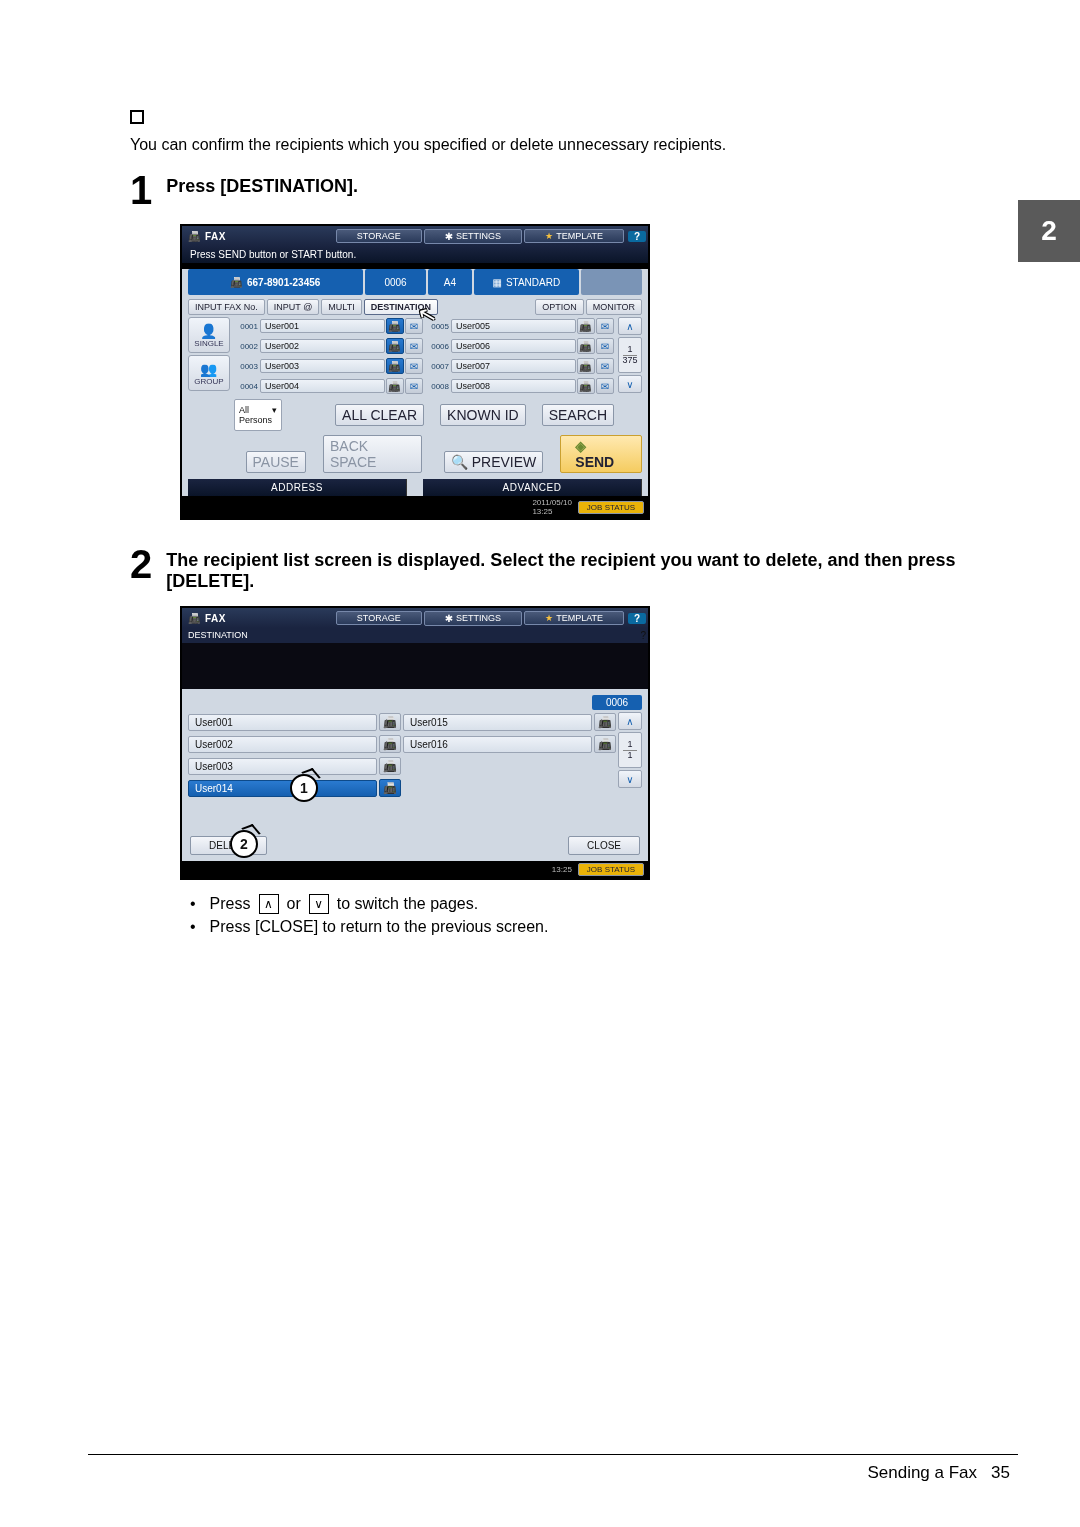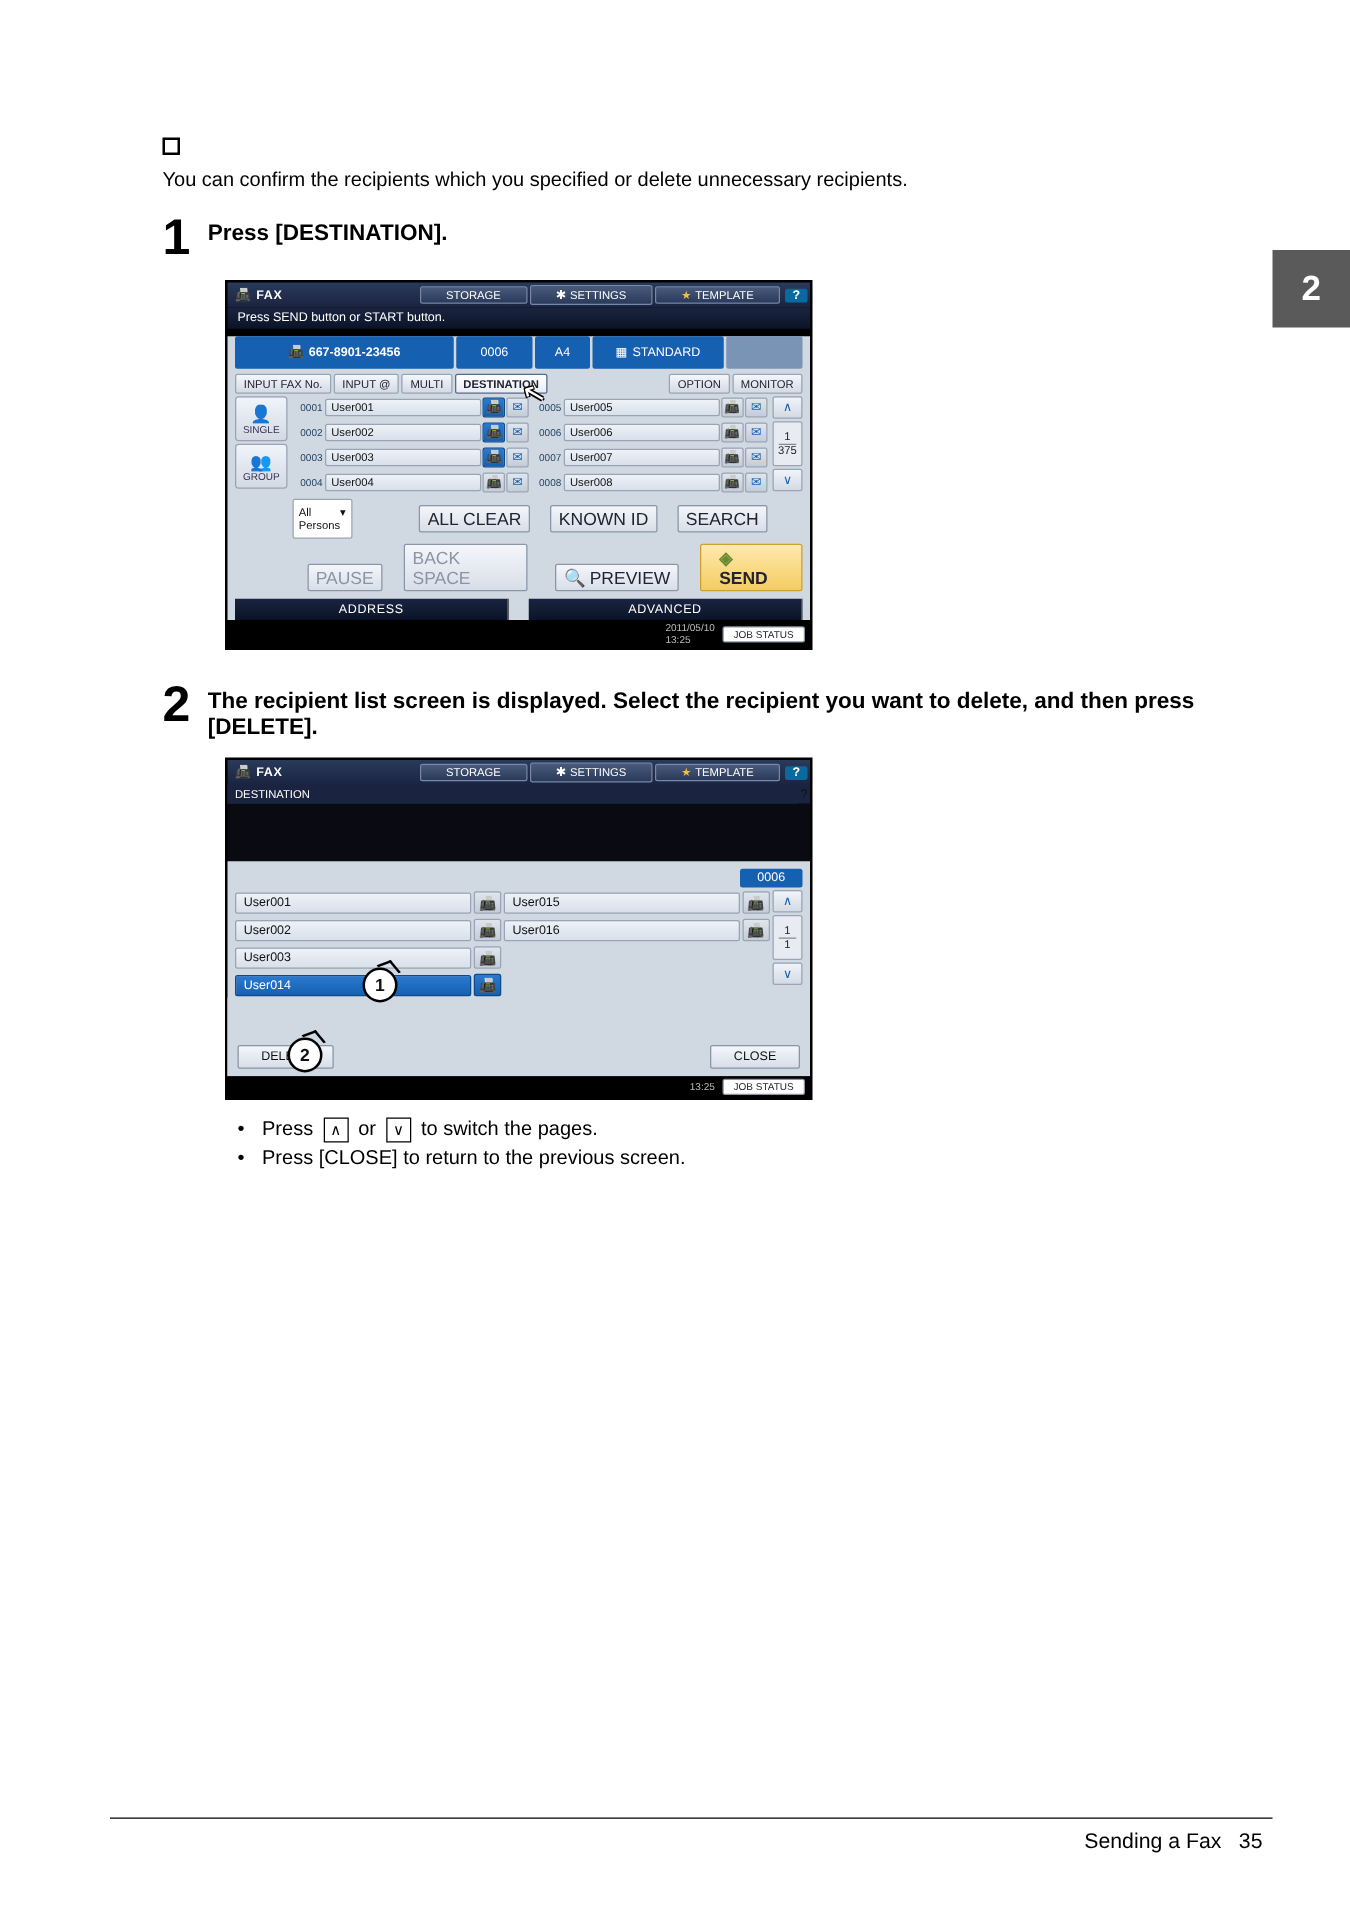--- a/index.html
+++ b/index.html
@@ -53,21 +53,21 @@
   .filterrow .fsel { flex:1.2; background:#fff; border:1px solid #9aa4b4; border-radius:2px; padding:5px 4px; font-size:9px; display:flex; justify-content:space-between; }
   .filterrow .spacer { flex:1.3; }
   .btn { background:linear-gradient(#f4f6fa,#d8dee8); border:1px solid #8a96a8; border-radius:2px; padding:2px 6px; font-size:14px; color:#223;margin-left:12px; }
   .actionrow { display:flex; gap:5px; padding:0 6px 6px 6px; align-items:flex-end; }
   .btn.muted { color:#8a94a4; }
   .btn.warm { background:linear-gradient(#ffe9b0,#f5cc60); border-color:#caa030; font-weight:bold; padding:2px 14px; }
   .btn.prev { display:flex; align-items:center; gap:3px; }
   .tabstrip { display:flex; padding:0 6px; gap:16px; }
   .tabstrip .t { flex:1; background:linear-gradient(#1a2440,#0a1428); color:#fff; text-align:center; padding:3px 0; font-size:10px; border-right:1px solid #333; letter-spacing:.5px; }
   .footerbar { display:flex; justify-content:flex-end; align-items:center; gap:6px; background:#000; color:#bbb; padding:2px 4px; font-size:8px; }
-  .footerbar .jbtn { background:#ffffff; color:#223; border:1px solid #8a96a8; border-radius:2px; padding:1px 8px; }
+  .footerbar .jbtn { background:#eab308; color:#223; border:1px solid #8a96a8; border-radius:2px; padding:1px 8px; }
   .cursor { position:absolute; font-size:22px; color:#fff; text-shadow: -1px -1px 0 #000, 1px -1px 0 #000, -1px 1px 0 #000, 1px 1px 0 #000; transform: rotate(-15deg); }
 
   
   .dest-sub { background:#1a2440; color:#fff; font-size:9px; padding:2px 6px; }
   .dest-black { height:46px; background:#0a0a12; }
   .dest-count { display:flex; justify-content:flex-end; padding:6px 6px 2px 6px; }
   .dest-count .c { width:50px; background:#1560b0; color:#fff; text-align:center; border-radius:2px; padding:2px 0; font-size:10px; }
   .dlistrow { display:flex; gap:2px; padding:0 6px; }
   .dcol { flex:1; display:flex; flex-direction:column; gap:2px; }
   .ditem { display:flex; align-items:center; height:20px; }

